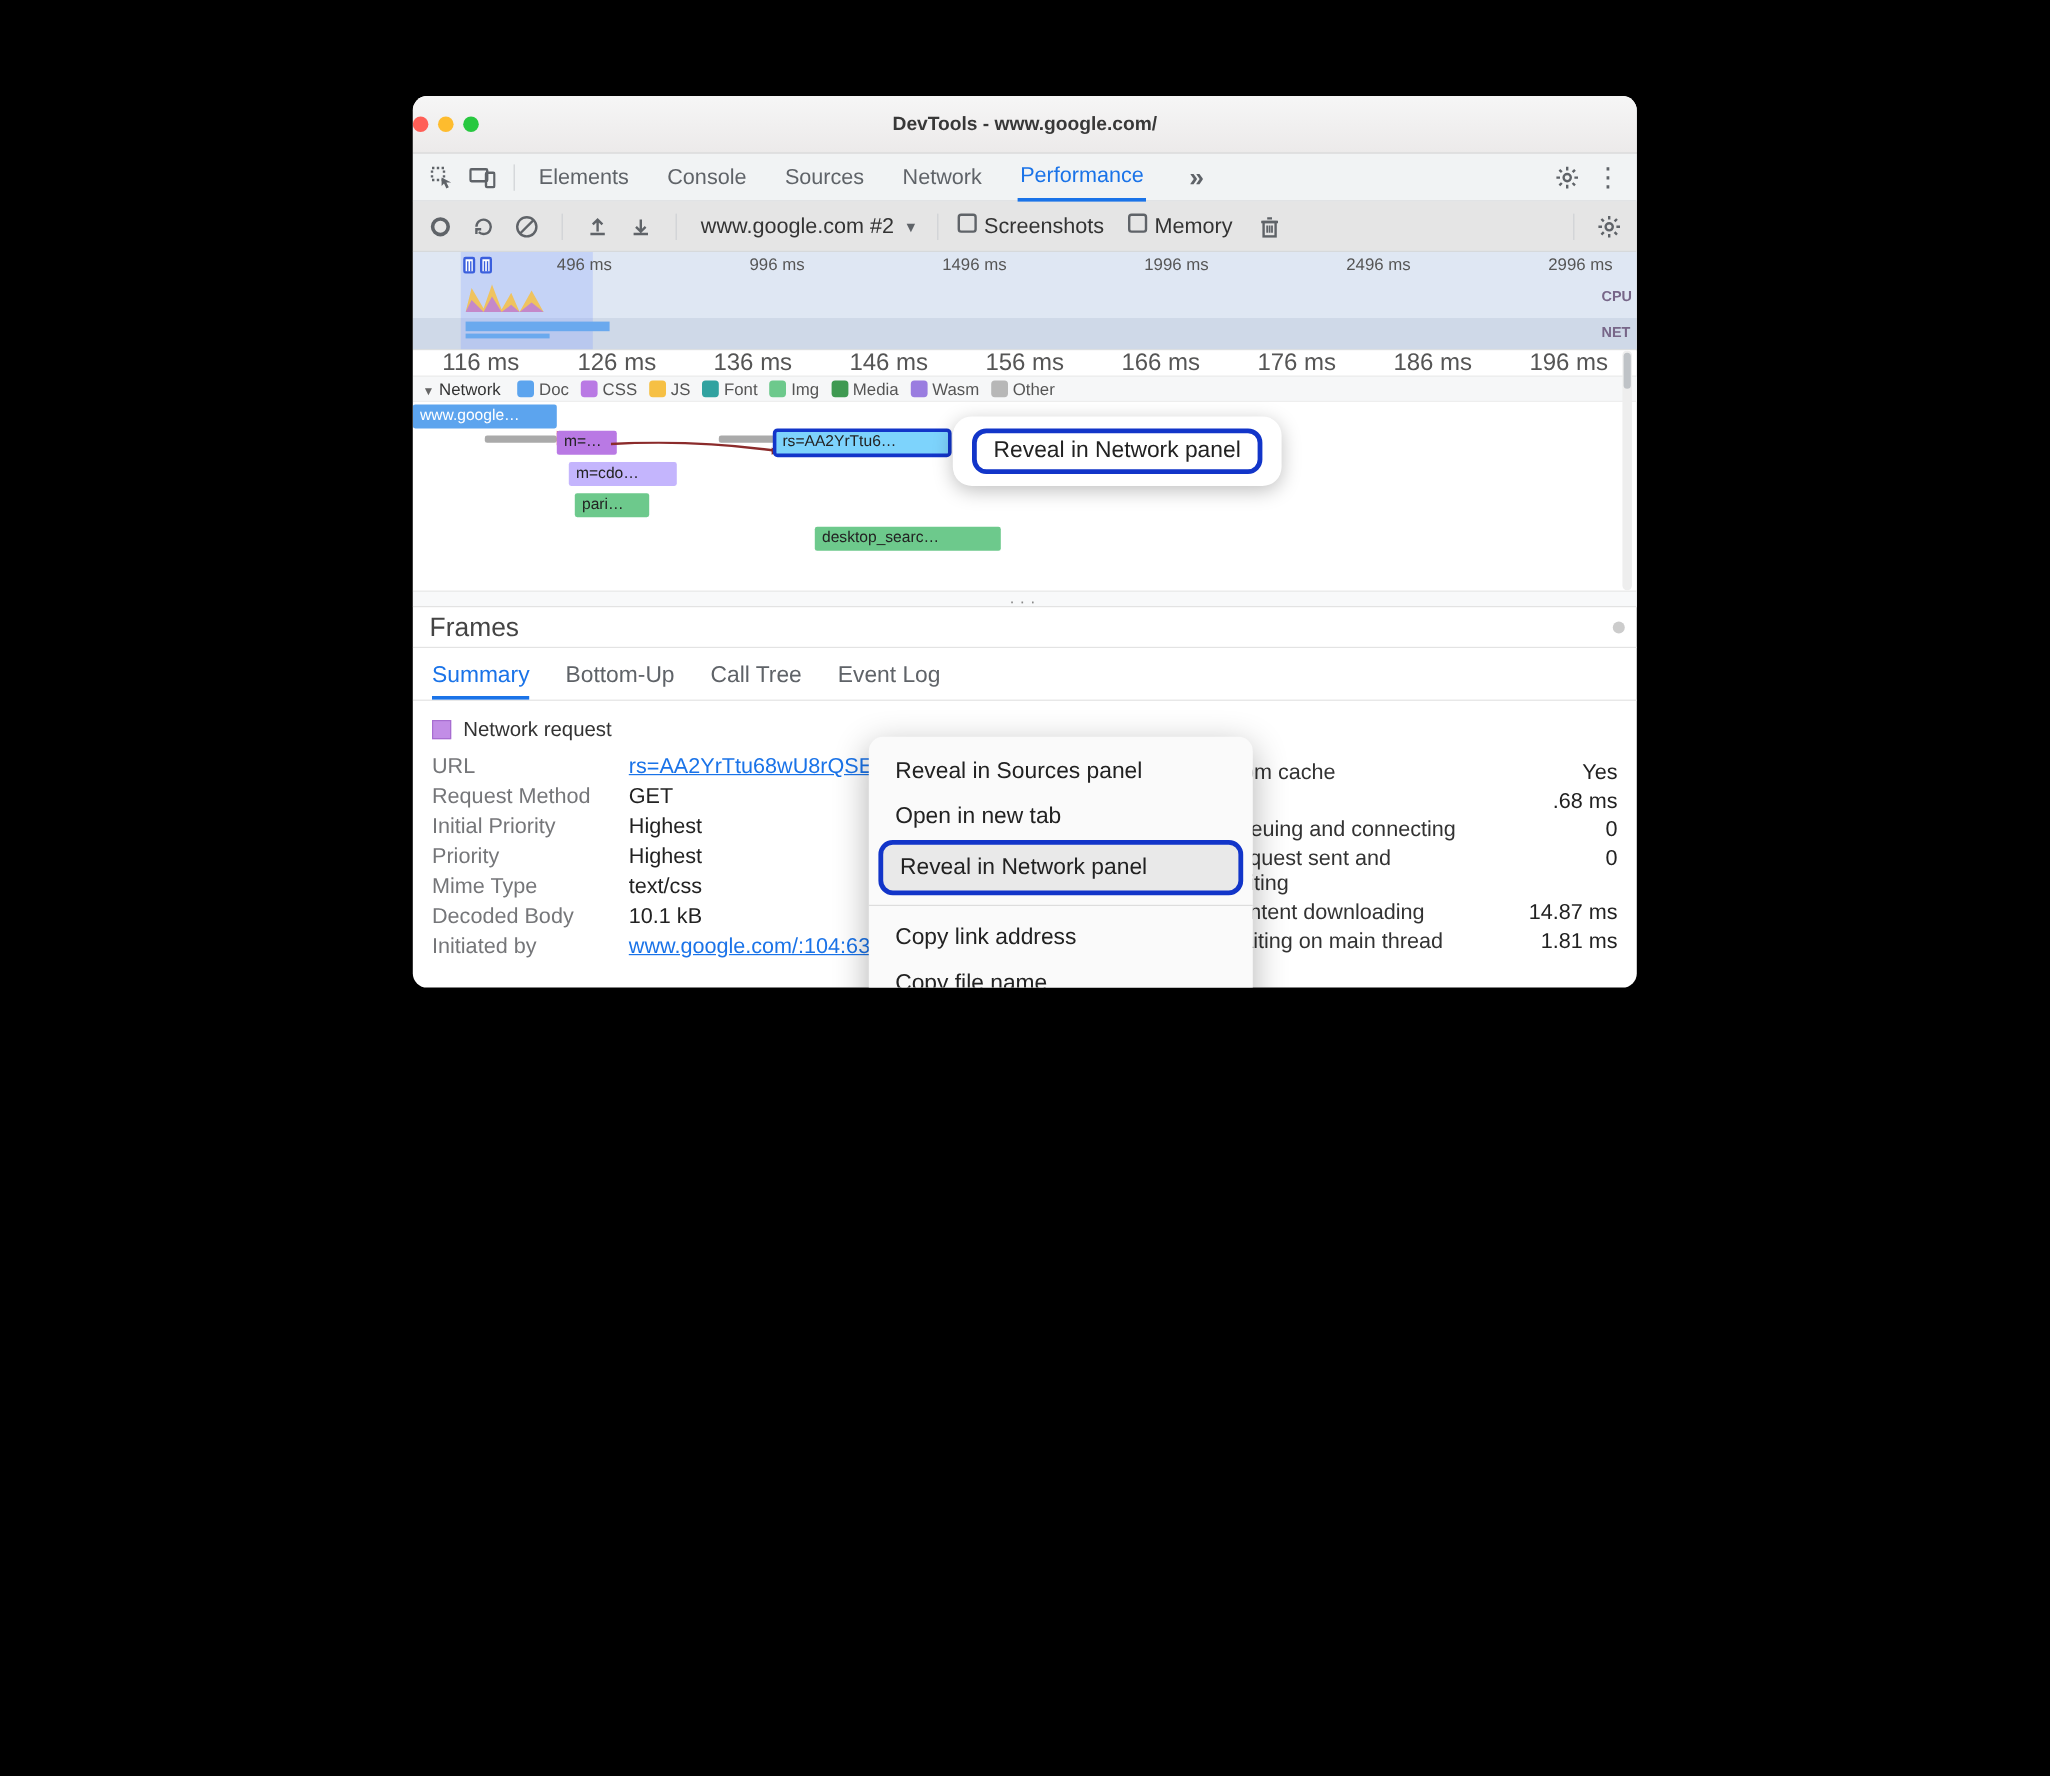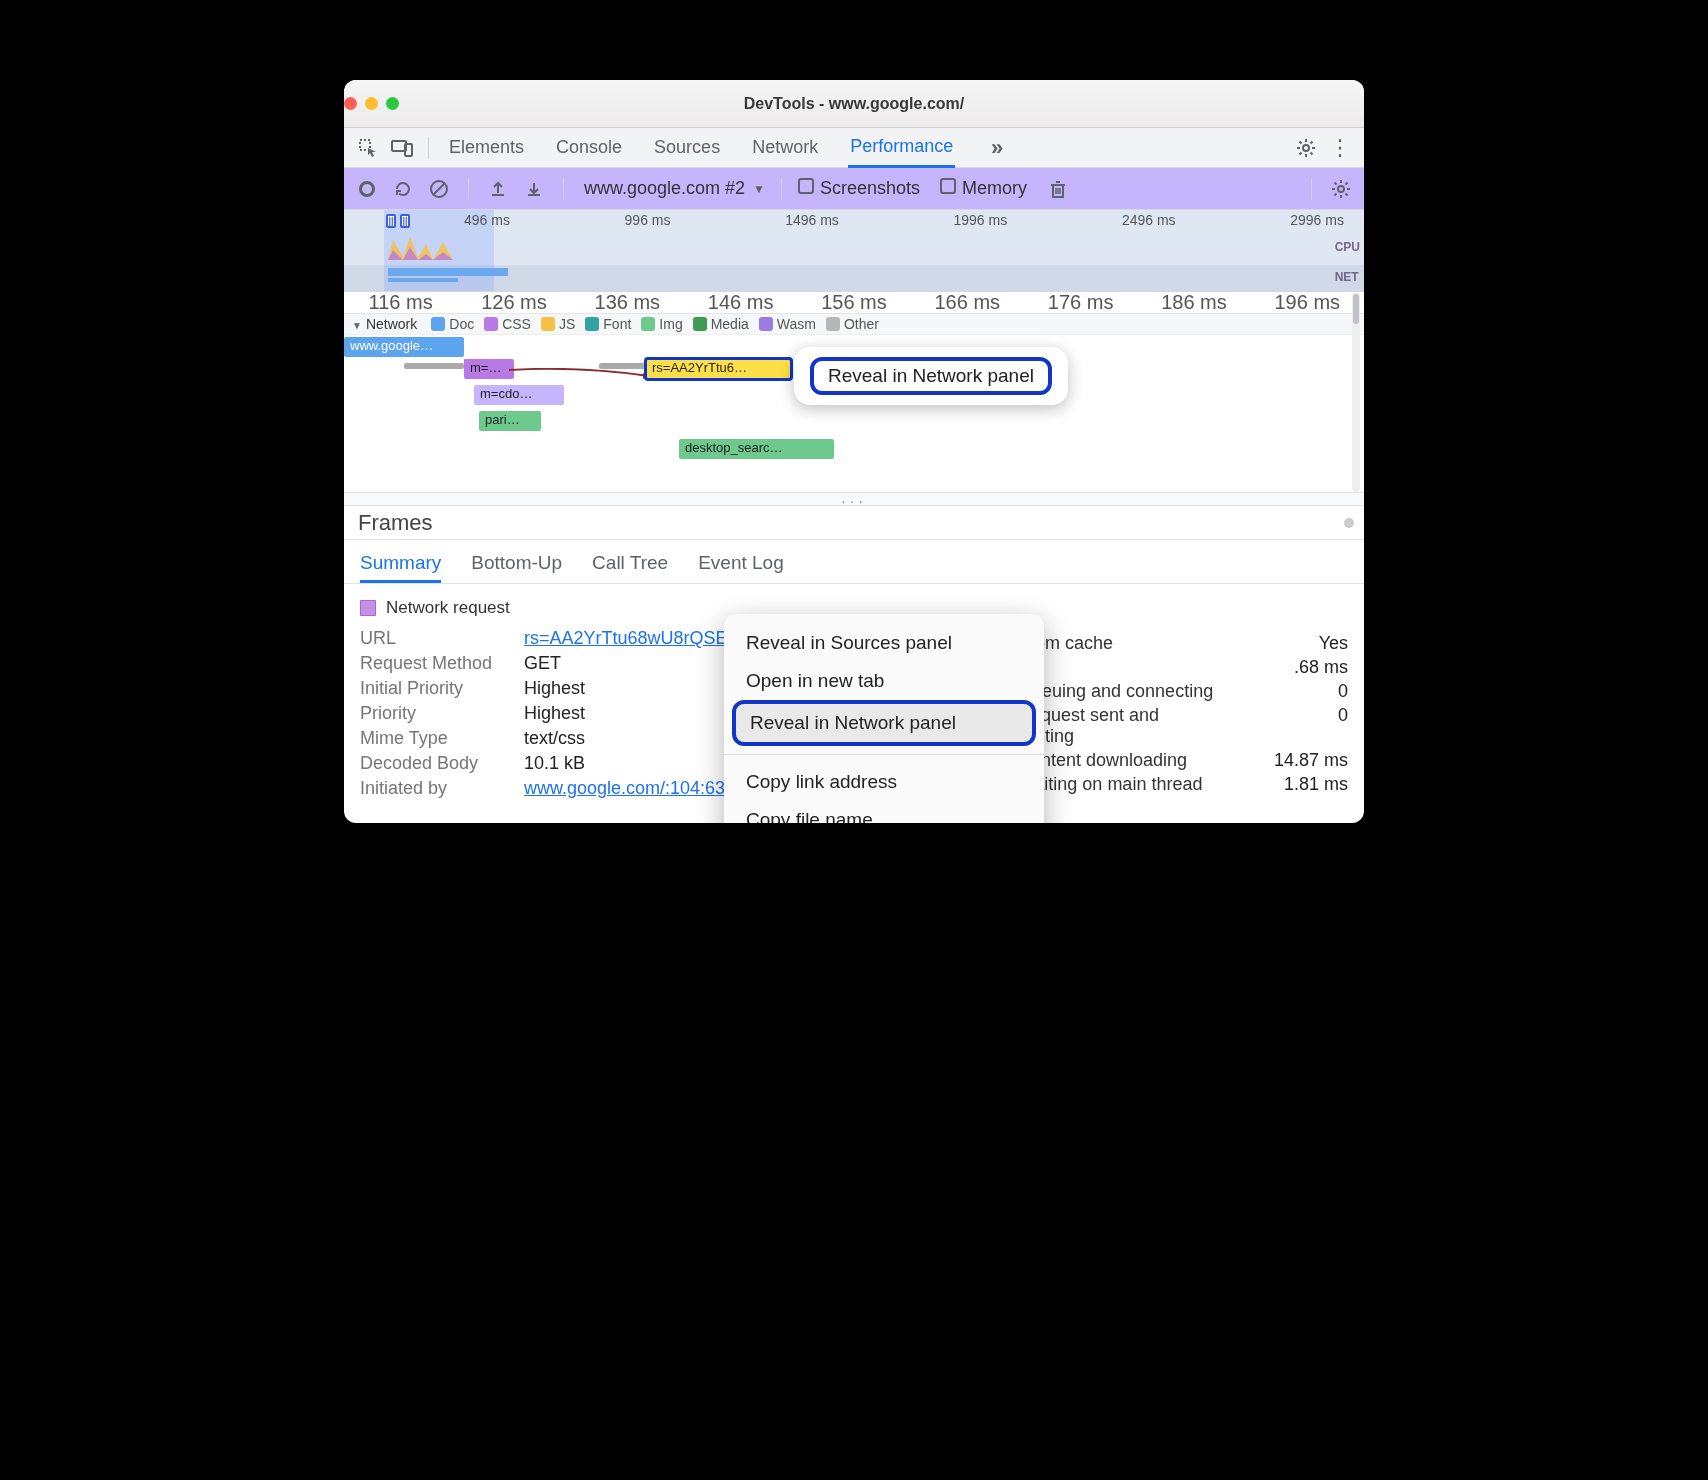--- a/index.html
+++ b/index.html
@@ -69,21 +69,21 @@
 .tab.active { color:#1a73e8; border-bottom: 3px solid #1a73e8; }
 
 
 .toolbar {
   height: 42px;
   border-bottom: 1px solid #d6d9db;
   display: flex;
   align-items: center;
   padding: 0 10px;
   gap: 10px;
-  background:#c4b5fd;
+  background:#e5e5e5;
 }
 .toolbar .icon-btn { width:26px; height:26px; display:flex; align-items:center; justify-content:center; color:#5f6368; }
 .record { width:16px; height:16px; border-radius:50%; border:3px solid #5f6368; }
 .profile-dd { display:flex; align-items:center; gap:4px; font-size:18px; color:#333; flex:0 0 auto; margin-left:4px;}
 .profile-dd .chev { font-size:12px; color:#5f6368; margin-left:4px;}
 .chk { width:16px; height:16px; border:2px solid #5f6368; border-radius:3px; display:inline-block; margin-right:6px;}
 .chklabel { display:flex; font-size:18px; color:#333; }
 .spacer { flex:1; }
 
 
@@ -116,21 +116,21 @@
 .net-header .tri { font-size:10px; color:#666; margin-right:4px; }
 .legend { display:flex; gap:10px; align-items:center; flex-wrap:wrap; }
 .legend .sw { width:14px; height:14px; border-radius:3px; display:inline-block; margin-right:4px; vertical-align:middle;}
 .legend span { display:inline-flex; align-items:center; font-size:14px; color:#555;}
 .rows { position:relative; height:150px; }
 .bar { position:absolute; height:20px; font-size:13px; color:#222; padding:1px 6px; border-radius:2px; white-space:nowrap; overflow:hidden; text-overflow:ellipsis;}
 .bar.blue   { background:#5ca4ee; color:#fff;}
 .bar.purple { background:#b979e4; }
 .bar.yellow { background:#c4b5fd; }
 .bar.green  { background:#6dc98c; }
-.bar.css    { background:#fde047; }
+.bar.css    { background:#7dd3fc; }
 .bar.sel    { outline:3px solid #1235c9; outline-offset:-1px; }
 .thinbar { position:absolute; height:6px; background:#aaa; border-radius:2px;}
 .thin-red { position:absolute; width:0; height:0; border-left:6px solid transparent; border-right:6px solid transparent; border-bottom:8px solid #d93025; transform:rotate(90deg);}
 .frame-scroll { position:absolute; right:4px; top:0; bottom:0; width:8px; background:#eee; border-radius:4px;}
 .frame-scroll::after{content:"";position:absolute;top:2px;left:1px;right:1px;height:30px;background:#bfc3c7;border-radius:3px;}
 
 
 .reveal-tip {
   position:absolute; left:450px; top:55px;
   background:#fff; border-radius:16px;

